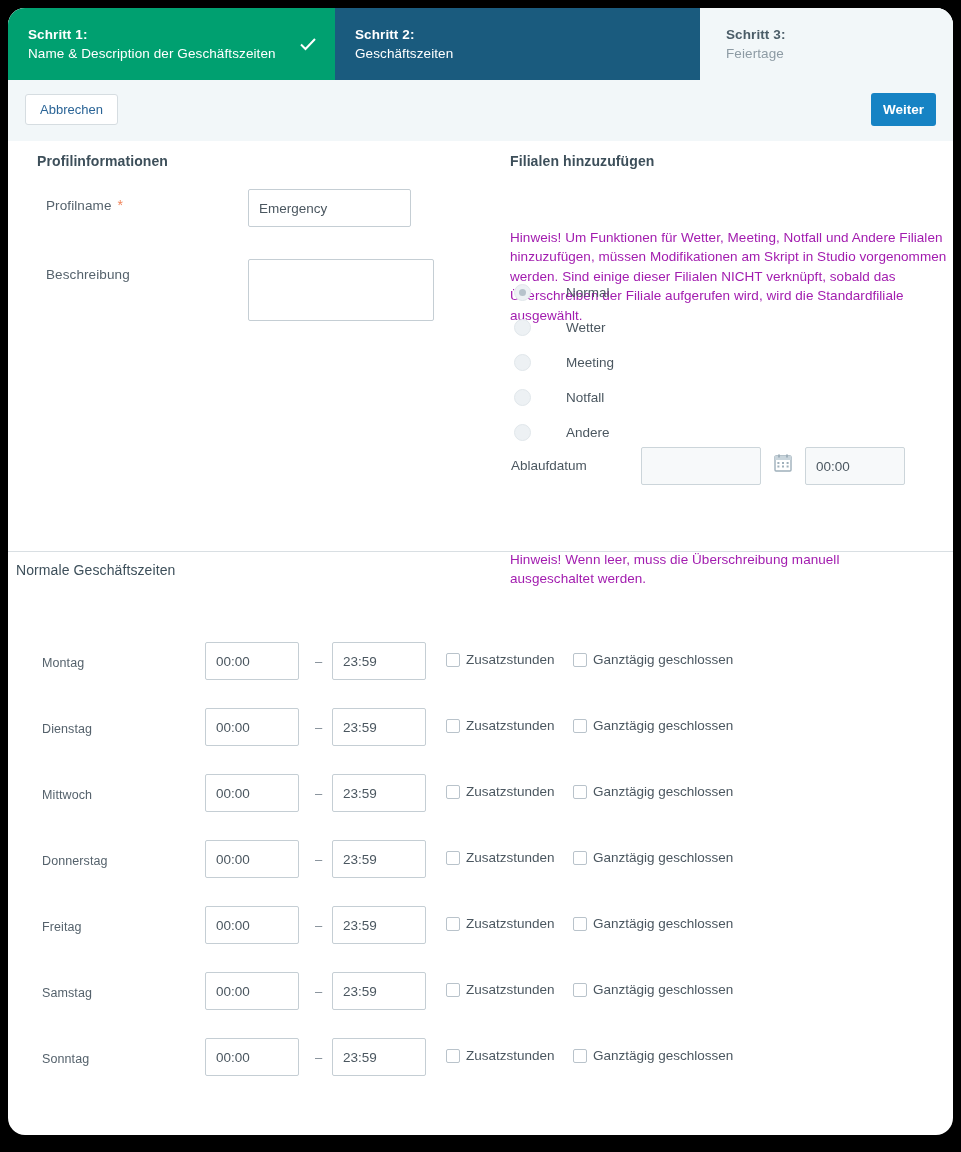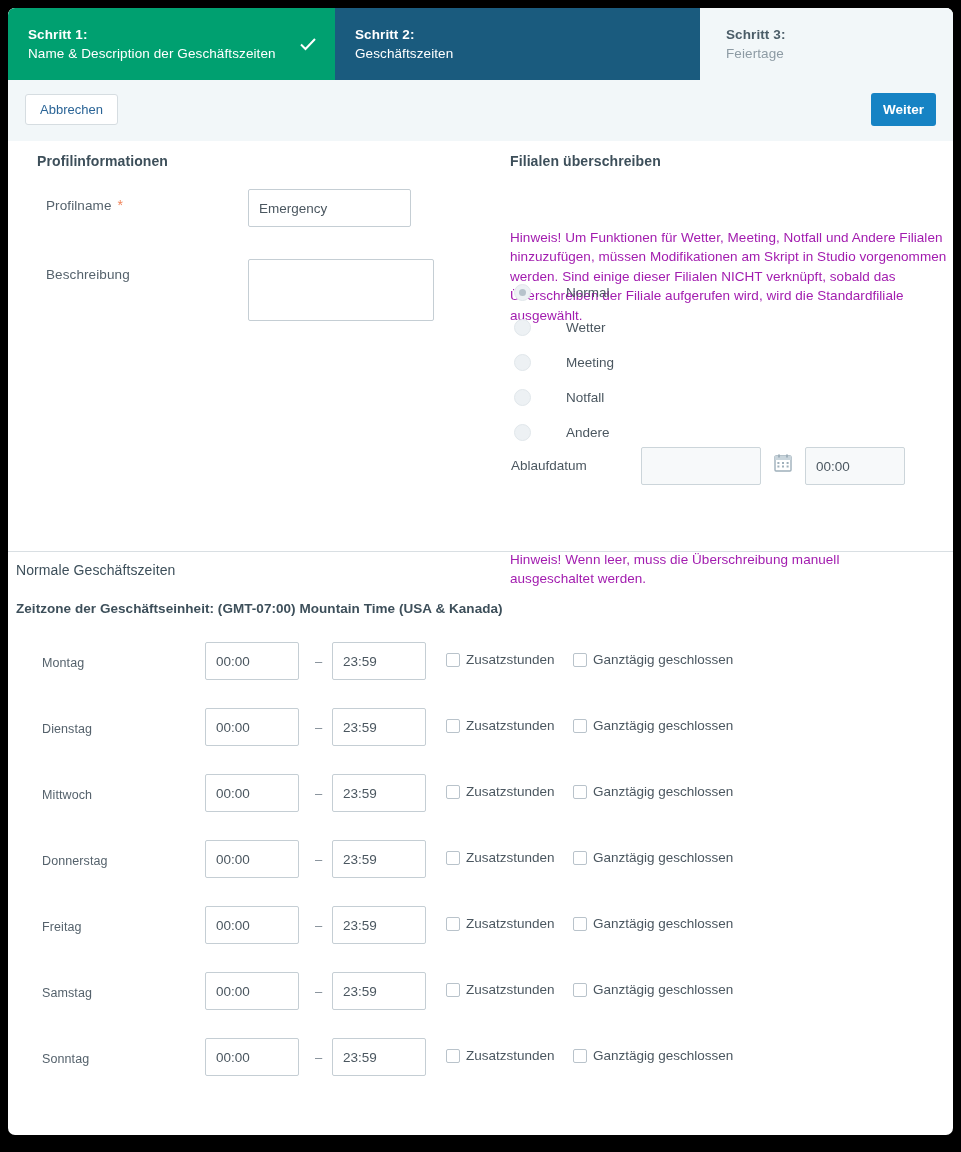--- a/index.html
+++ b/index.html
@@ -13,21 +13,21 @@
     font-family: "Liberation Sans", sans-serif;
     -webkit-font-smoothing: antialiased;
   }
   .app-frame {
     position: absolute;
     left: 8px;
     top: 8px;
     width: 945px;
     height: 1127px;
     background: #ffffff;
-    border-radius: 7px;
+    border-radius: 17px;
     overflow: hidden;
   }
 
   
   .steps {
     display: flex;
     height: 72px;
     background: #f2f7f9;
   }
   .step {
@@ -400,21 +400,21 @@
       <div class="field-label lbl-profilname">
         <span>Profilname</span><span class="req-star">*</span>
       </div>
       <input class="input-box in-profilname" type="text" value="Emergency" style="">
 
       <div class="field-label lbl-beschreibung">Beschreibung</div>
       <textarea class="input-box in-beschreibung" style=""></textarea>
     </div>
 
     <div class="col-right">
-      <div class="section-title rt-title">Filialen überschreiben</div>
+      <div class="section-title rt-title">Filialen hinzuzufügen</div>
       <div class="note note-main">Hinweis! Um Funktionen für Wetter, Meeting, Notfall und Andere Filialen hinzuzufügen, müssen Modifikationen am Skript in Studio vorgenommen werden. Sind einige dieser Filialen NICHT verknüpft, sobald das Überschreiben der Filiale aufgerufen wird, wird die Standardfiliale ausgewählt.</div>
 
       <div class="radio-list">
         <div class="radio-row selected">
           <span class="radio-dot"></span>
           <span class="radio-text">Normal</span>
         </div>
         <div class="radio-row">
           <span class="radio-dot"></span>
           <span class="radio-text">Wetter</span>
@@ -454,21 +454,20 @@
         </span>
         <input class="in-time" type="text" value="00:00" style="">
       </div>
 
       <div class="note note-bottom">Hinweis! Wenn leer, muss die Überschreibung manuell ausgeschaltet werden.</div>
     </div>
   </div>
 
   <div class="hours">
     <div class="hours-title">Normale Geschäftszeiten</div>
-    <div class="tz">Zeitzone der Geschäftseinheit: (GMT-07:00) Mountain Time (USA &amp; Kanada)</div>
 
     <div class="days">
 
       <div class="day-row">
         <div class="day-name">Montag</div>
         <input class="time-in time-from" type="text" value="00:00" style="">
         <span class="dash">–</span>
         <input class="time-in time-to" type="text" value="23:59" style="">
         <div class="cbx-group cbx-extra">
           <span class="cbx-box"></span>

